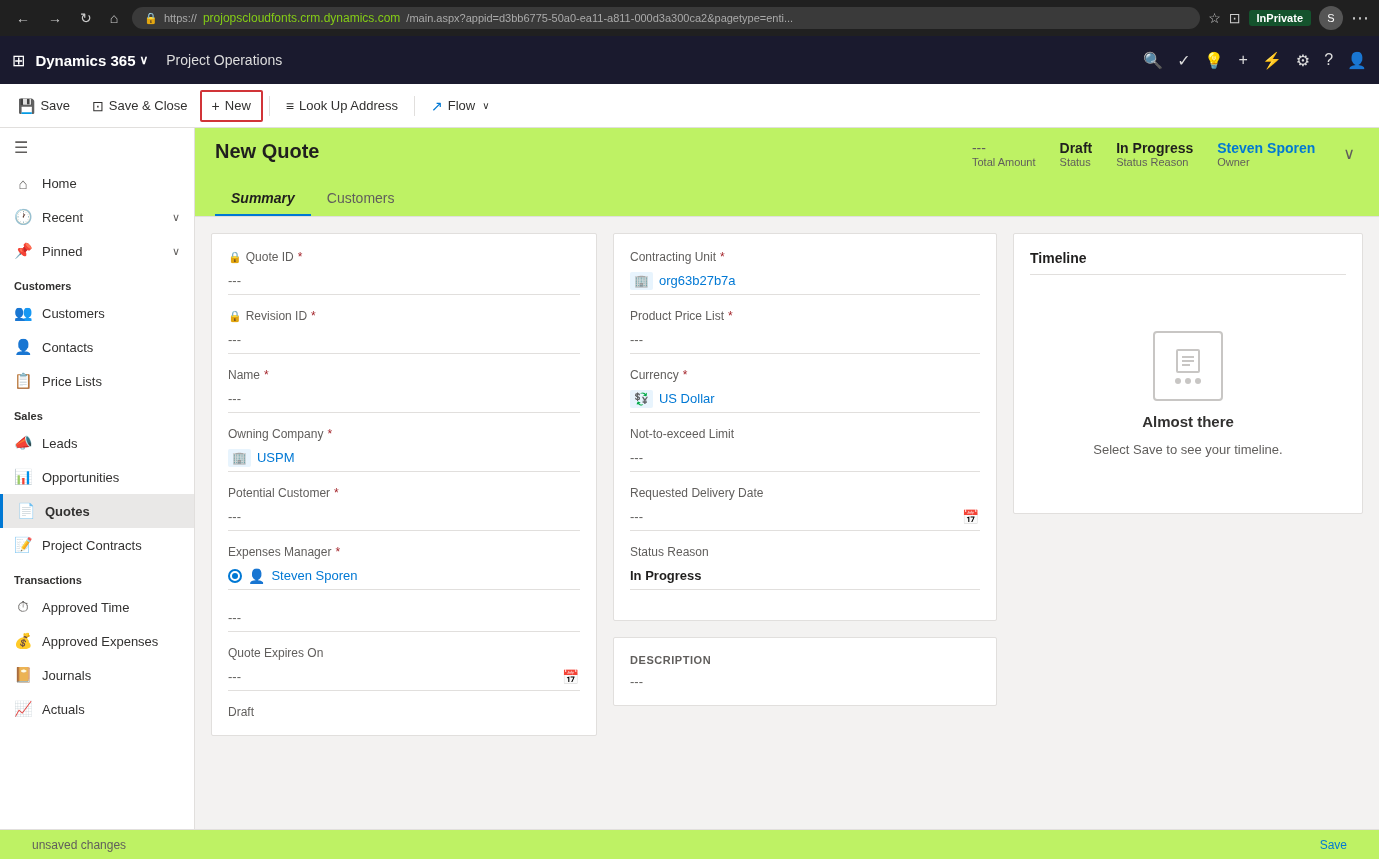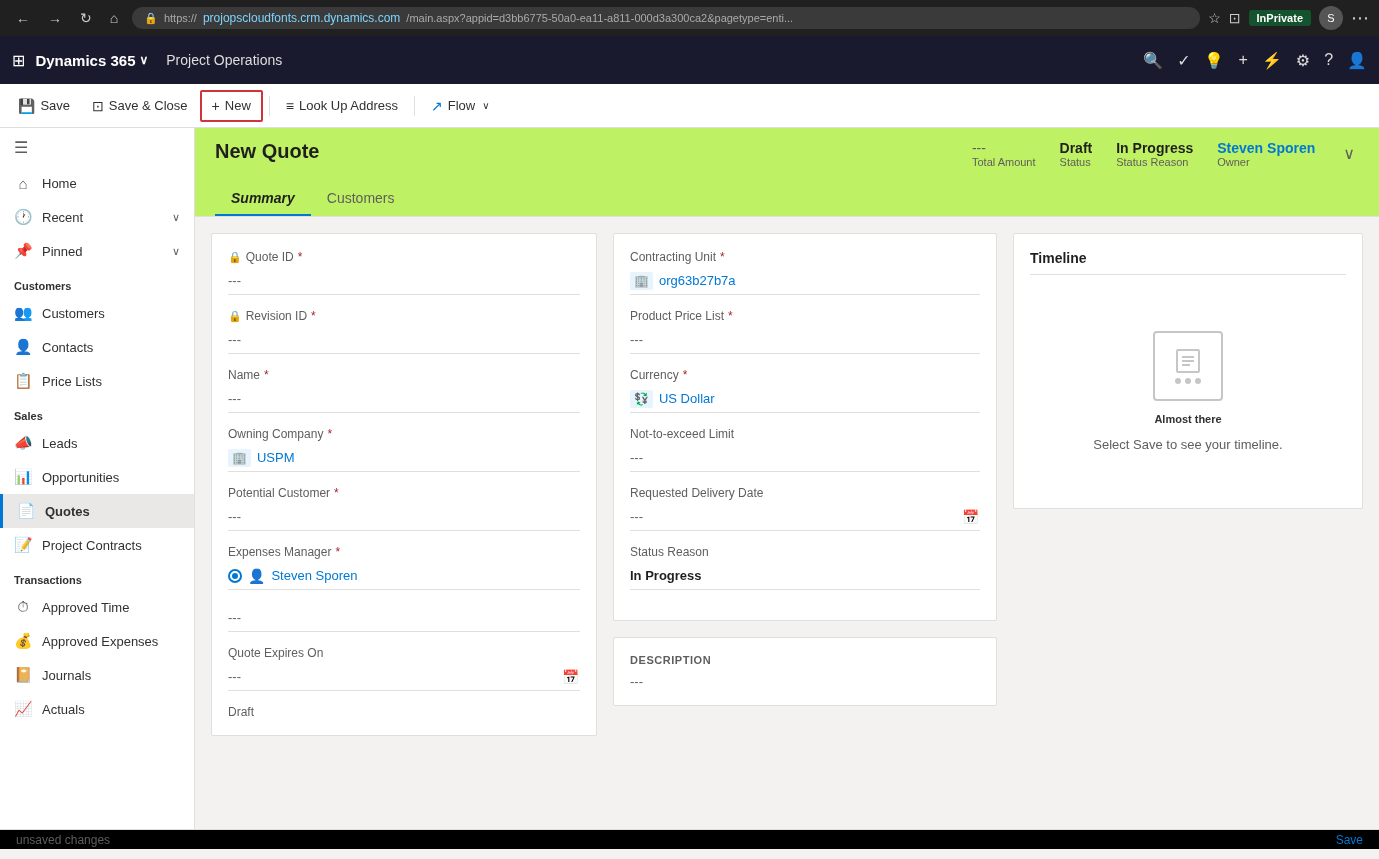--- a/index.html
+++ b/index.html
@@ -29,21 +29,21 @@
       background: #3a3a3a;
       border-radius: 16px;
       padding: 4px 12px;
       color: #ddd;
       font-size: 12px;
       display: flex;
       align-items: center;
       gap: 6px;
     }
     .browser-address-bar .url-secure { color: #aaa; font-size: 11px; }
-    .browser-address-bar .url-main { color: #7dd3fc; }
+    .browser-address-bar .url-main { color: #84cc16; }
     .browser-address-bar .url-rest { color: #aaa; font-size: 11px; }
     .browser-actions { display: flex; gap: 8px; align-items: center; color: #ccc; font-size: 14px; }
     .inprivate-badge {
       background: #14532d;
       color: white;
       padding: 2px 8px;
       border-radius: 3px;
       font-size: 11px;
       font-weight: 600;
     }
@@ -325,21 +325,21 @@
       height: 70px;
       border: 2px solid #c8c6c4;
       border-radius: 4px;
       display: flex;
       align-items: center;
       justify-content: center;
       flex-direction: column;
       gap: 4px;
     }
     .timeline-empty-title {
-      font-size: 11px;
+      font-size: 15px;
       font-weight: 600;
       color: #323130;
     }
     .timeline-empty-subtitle {
       font-size: 13px;
       color: #605e5c;
       text-align: center;
     }
 
     
@@ -354,26 +354,26 @@
       font-size: 11px;
       font-weight: 600;
       color: #605e5c;
       letter-spacing: 0.05em;
       margin-bottom: 8px;
     }
     .desc-value { font-size: 13px; color: #605e5c; }
 
     
     .status-bar {
-      background: #000000;
+      background: #bef264;
       border-top: 1px solid #e1dfdd;
-      height: 20px;
-      display: flex;
-      align-items: center;
-      padding: 0 16px;
+      height: 30px;
+      display: flex;
+      align-items: center;
+      padding: 0 32px;
       gap: 16px;
       font-size: 12px;
       color: #605e5c;
     }
     .status-save-btn {
       margin-left: auto;
       background: none;
       border: none;
       font-size: 12px;
       color: #0078d4;

